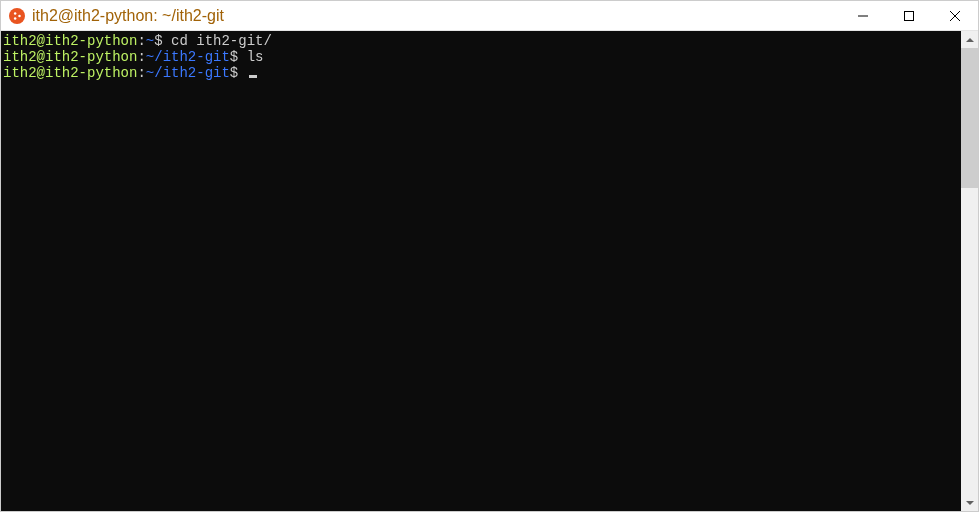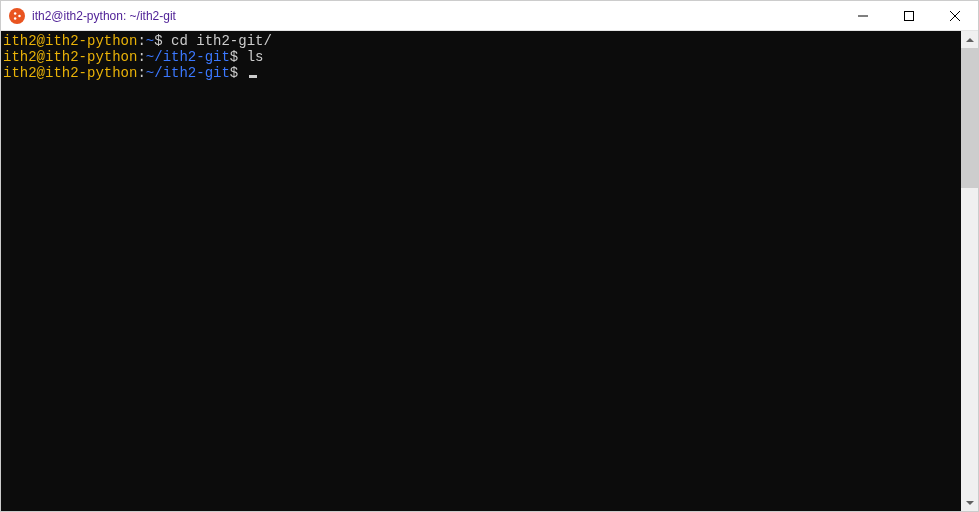--- a/index.html
+++ b/index.html
@@ -25,22 +25,22 @@
       border-radius: 50%;
       margin-left: 8px;
       display: flex;
       align-items: center;
       justify-content: center;
       flex-shrink: 0;
     }
     .app-icon svg { width: 10px; height: 10px; }
     .title-text {
       margin-left: 7px;
-      font-size: 12px;
-      color: #4c1d95;
+      font-size: 16px;
+      color: #a16207;
       flex: 1;
       white-space: nowrap;
       overflow: hidden;
     }
     .win-controls { display: flex; height: 100%; }
     .win-btn {
       width: 46px;
       height: 100%;
       display: flex;
       align-items: center;
@@ -86,21 +86,21 @@
       flex: 1;
       background: #f0f0f0;
       position: relative;
     }
     .sb-thumb {
       position: absolute;
       top: 0; left: 0; right: 0;
       height: 140px;
       background: #cdcdcd;
     }
-    .t-green { color: #eab308; }
+    .t-green { color: #bef264; }
     .t-blue { color: #3b78ff; }
     .t-white { color: #cccccc; }
     .cursor {
       display: inline-block;
       width: 8px;
       height: 3px;
       background: #cccccc;
       vertical-align: -1px;
       margin-left: 2px;
     }

